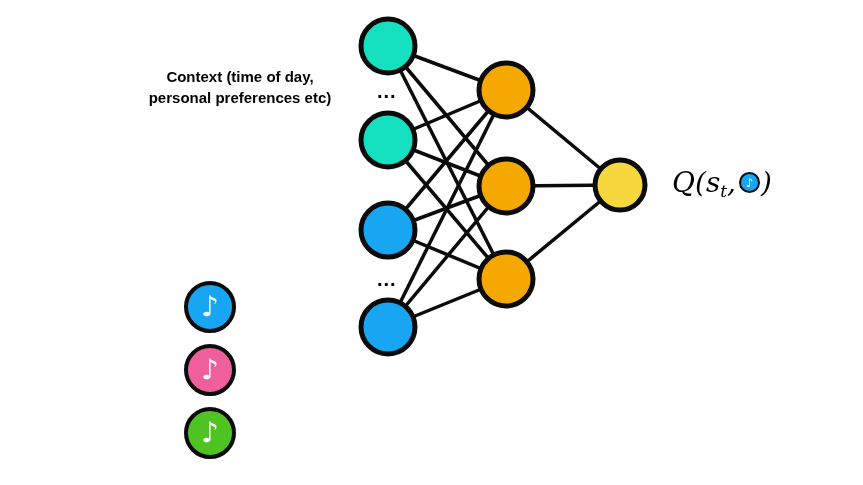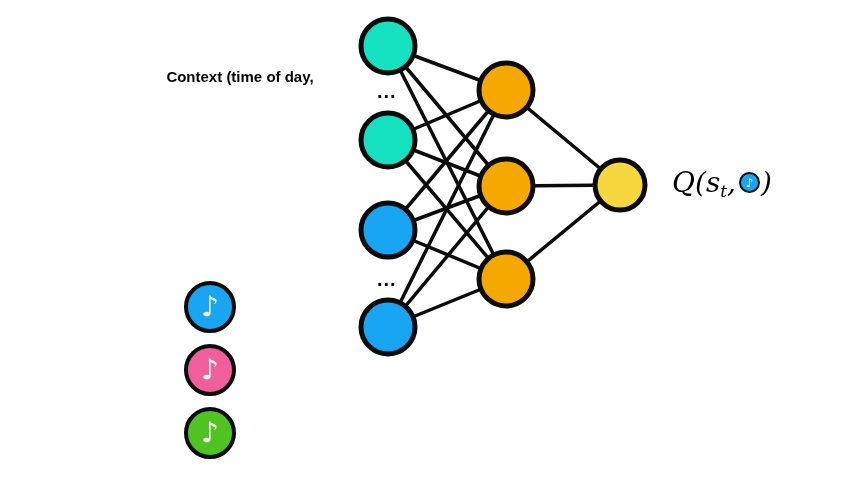--- a/index.html
+++ b/index.html
@@ -121,20 +121,21 @@
       <circle cx="388" cy="230" r="27" fill="#18a5f2" stroke="#0b0b0b" stroke-width="5"></circle>
       <circle cx="388" cy="327" r="27" fill="#18a5f2" stroke="#0b0b0b" stroke-width="5"></circle>
       <circle cx="506" cy="90" r="27" fill="#f5a800" stroke="#0b0b0b" stroke-width="5"></circle>
       <circle cx="506" cy="186" r="27" fill="#f5a800" stroke="#0b0b0b" stroke-width="5"></circle>
       <circle cx="506" cy="279" r="27" fill="#f5a800" stroke="#0b0b0b" stroke-width="5"></circle>
       <circle cx="620" cy="185" r="25" fill="#f7d73e" stroke="#0b0b0b" stroke-width="5"></circle>
     </svg>
 
   <div class="context-label">
     <div>Context (time of day,</div>
+    <div>personal preferences etc)</div>
   </div>
 
   <div class="ellipsis ellipsis-top">...</div>
 
   <div class="ellipsis ellipsis-bottom">...</div>
 
   <div class="q-label">
     <span>Q(s</span>
     <span class="sub">t</span>
     <span class="comma">,</span>

